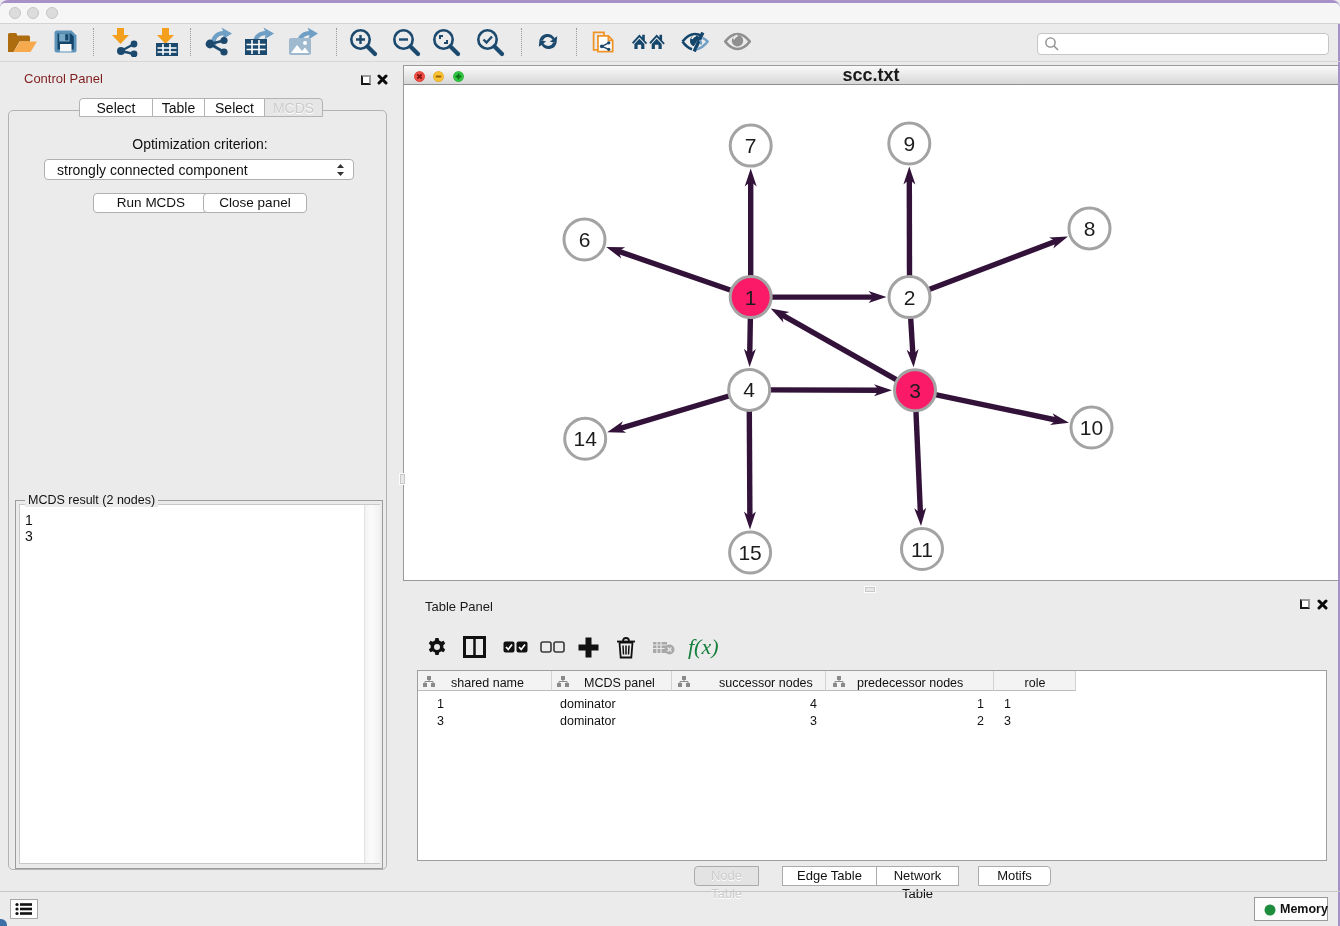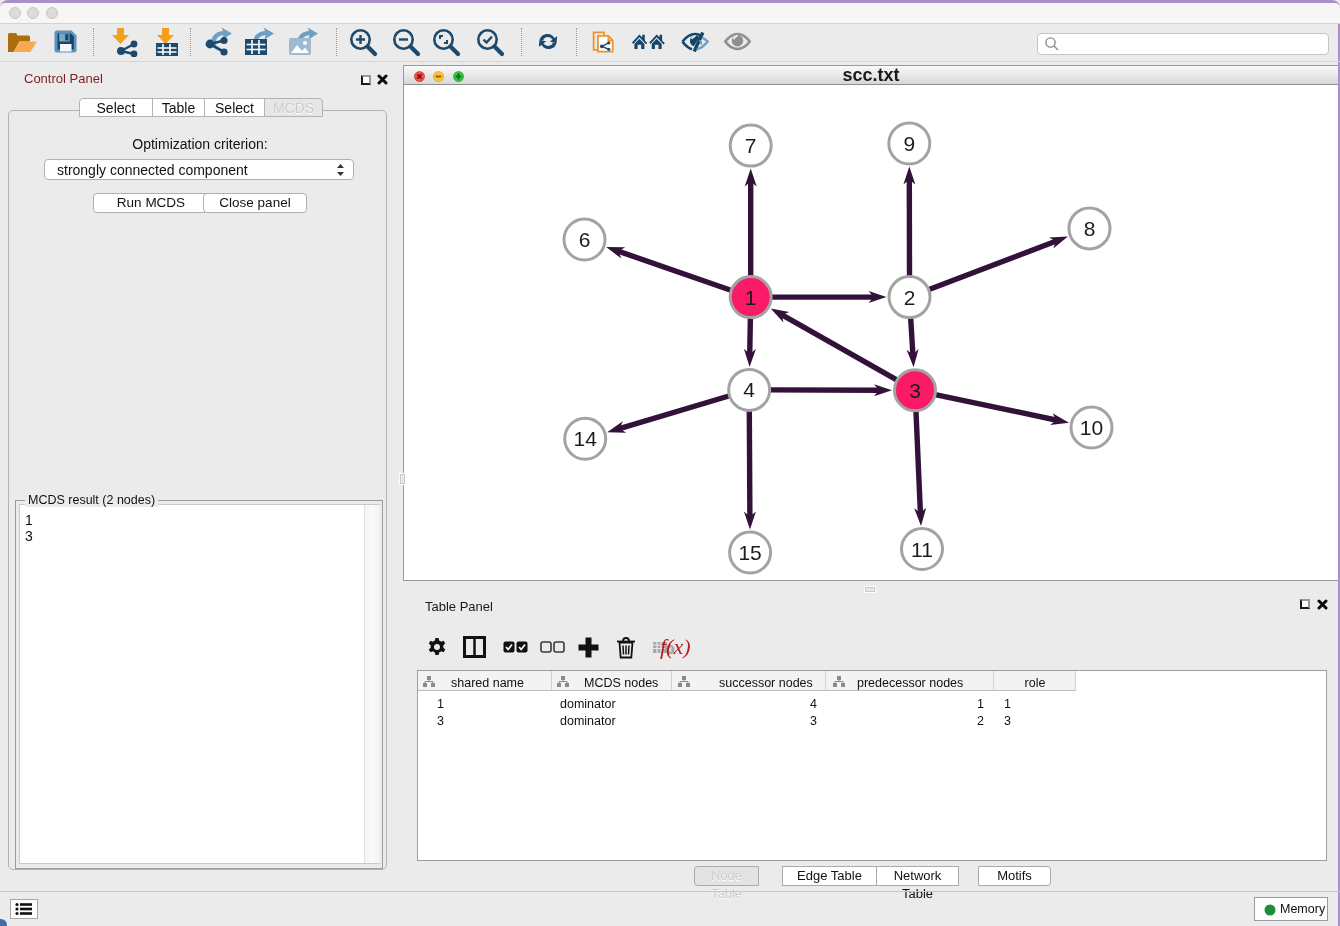--- a/index.html
+++ b/index.html
@@ -357,21 +357,21 @@
  <path d="M1 5.5 h18" stroke="#111" stroke-width="1.8"></path>
  <path d="M7 5 q0 -3 3 -3 q3 0 3 3" fill="none" stroke="#111" stroke-width="1.8"></path>
  <path d="M7 9.5 l.5 9 M10 9.5 v9 M13 9.5 l-.5 9" stroke="#111" stroke-width="1.5"></path>
 </svg>
 <svg class="abs" style="left:652px;top:641px;" width="23" height="14" viewBox="0 0 23 14">
  <rect x="1" y="1" width="14" height="11" fill="#a8a8a8"></rect>
  <path d="M1 4 h14 M1 7.5 h14 M5 1 v11 M9 1 v11" stroke="#e9e8e9" stroke-width="1.2"></path>
  <circle cx="17.5" cy="8.5" r="5" fill="#a8a8a8"></circle>
  <path d="M15.5 6.5 l4 4 M19.5 6.5 l-4 4" stroke="#e9e8e9" stroke-width="1.4"></path>
 </svg>
-<div class="abs" style="left:660px;top:634px;font-family:'Liberation Serif',serif;font-style:italic;font-size:22px;color:#b91c1c;">f(x)</div>
+<div class="abs" style="left:688px;top:634px;font-family:'Liberation Serif',serif;font-style:italic;font-size:22px;color:#15803d;">f(x)</div>
 <div id="tablebox">
 
 <div class="th" style="left:0px;width:134px;"></div>
 <div class="th" style="left:134px;width:120px;"></div>
 <div class="th" style="left:254px;width:154px;"></div>
 <div class="th" style="left:408px;width:168px;"></div>
 <div class="th" style="left:576px;width:82px;"></div>
 <svg class="abs" style="left:5px;top:5px;" width="12" height="11" viewBox="0 0 12 11">
       <g fill="#8a8a8a">
         <rect x="4" y="0" width="4" height="4"></rect>
@@ -398,21 +398,21 @@
     </svg>
 <svg class="abs" style="left:415px;top:5px;" width="12" height="11" viewBox="0 0 12 11">
       <g fill="#8a8a8a">
         <rect x="4" y="0" width="4" height="4"></rect>
         <rect x="0" y="7" width="4" height="4"></rect>
         <rect x="8" y="7" width="4" height="4"></rect>
         <path d="M6 4 v2 M2 7 v-1.5 h8 V7" stroke="#8a8a8a" fill="none"></path>
       </g>
     </svg>
 <div class="td" style="left:33px;top:4px;text-align:right;">shared name</div>
-<div class="td" style="left:166px;top:4px;">MCDS nodes</div>
+<div class="td" style="left:166px;top:4px;">MCDS panel</div>
 <div class="td" style="left:301px;top:4px;">successor nodes</div>
 <div class="td" style="left:439px;top:4px;">predecessor nodes</div>
 <div class="td" style="left:576px;width:82px;top:4px;text-align:center;">role</div>
 <div class="td" style="left:19px;top:25px;">1</div>
 <div class="td" style="left:142px;top:25px;">dominator</div>
 <div class="td" style="left:300px;width:99px;top:25px;text-align:right;">4</div>
 <div class="td" style="left:460px;width:106px;top:25px;text-align:right;">1</div>
 <div class="td" style="left:586px;top:25px;">1</div>
 <div class="td" style="left:19px;top:42px;">3</div>
 <div class="td" style="left:142px;top:42px;">dominator</div>
@@ -436,14 +436,14 @@
   <rect x="5" y="1.2" width="12" height="2.6"></rect>
         <rect x="5" y="5.7" width="12" height="2.6"></rect>
         <rect x="5" y="10.2" width="12" height="2.6"></rect>
       </g>
  </svg>
 </div>
 <div id="memory">
  <svg width="12" height="12" viewBox="0 0 12 12" style="position:absolute;left:9px;top:5.5px;">
   <circle cx="6" cy="6" r="5.5" fill="#1d8c3c"></circle>
  </svg>
- <span style="position:absolute;left:25px;top:4px;">Memory</span>
+ <span style="position:absolute;left:25px;top:4px;font-weight:bold;">Memory</span>
 </div>
 
 </body></html>

